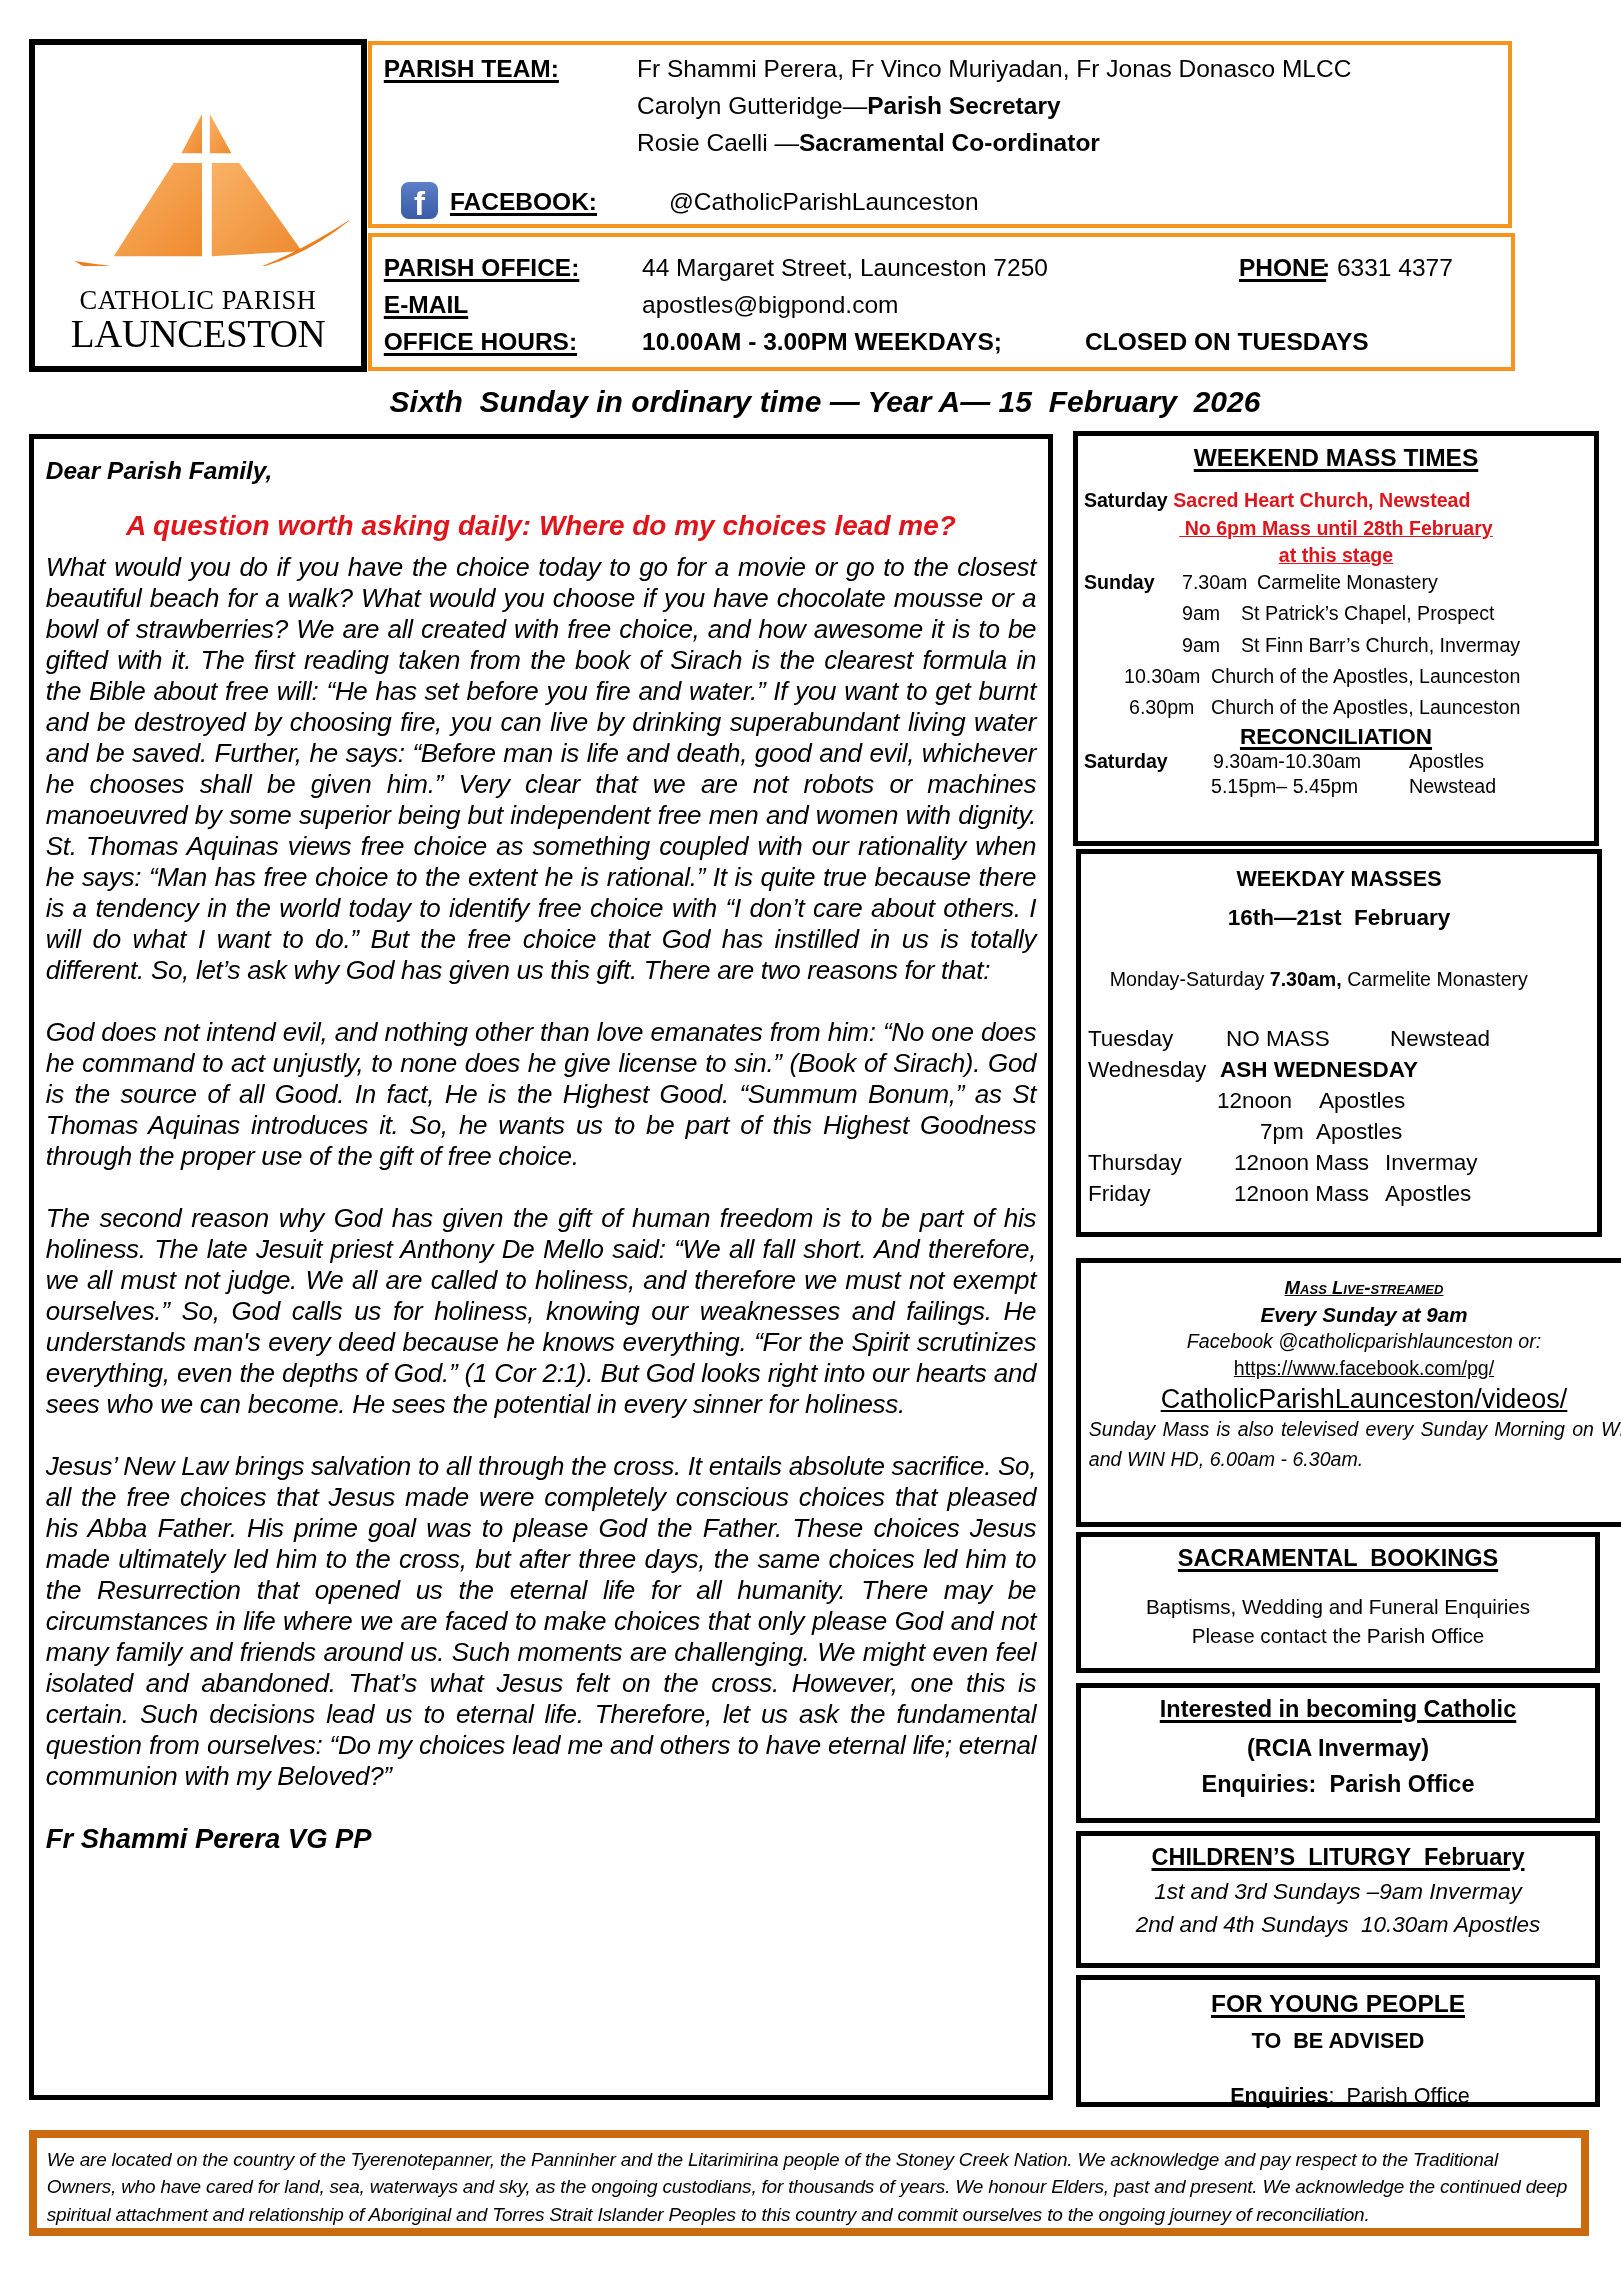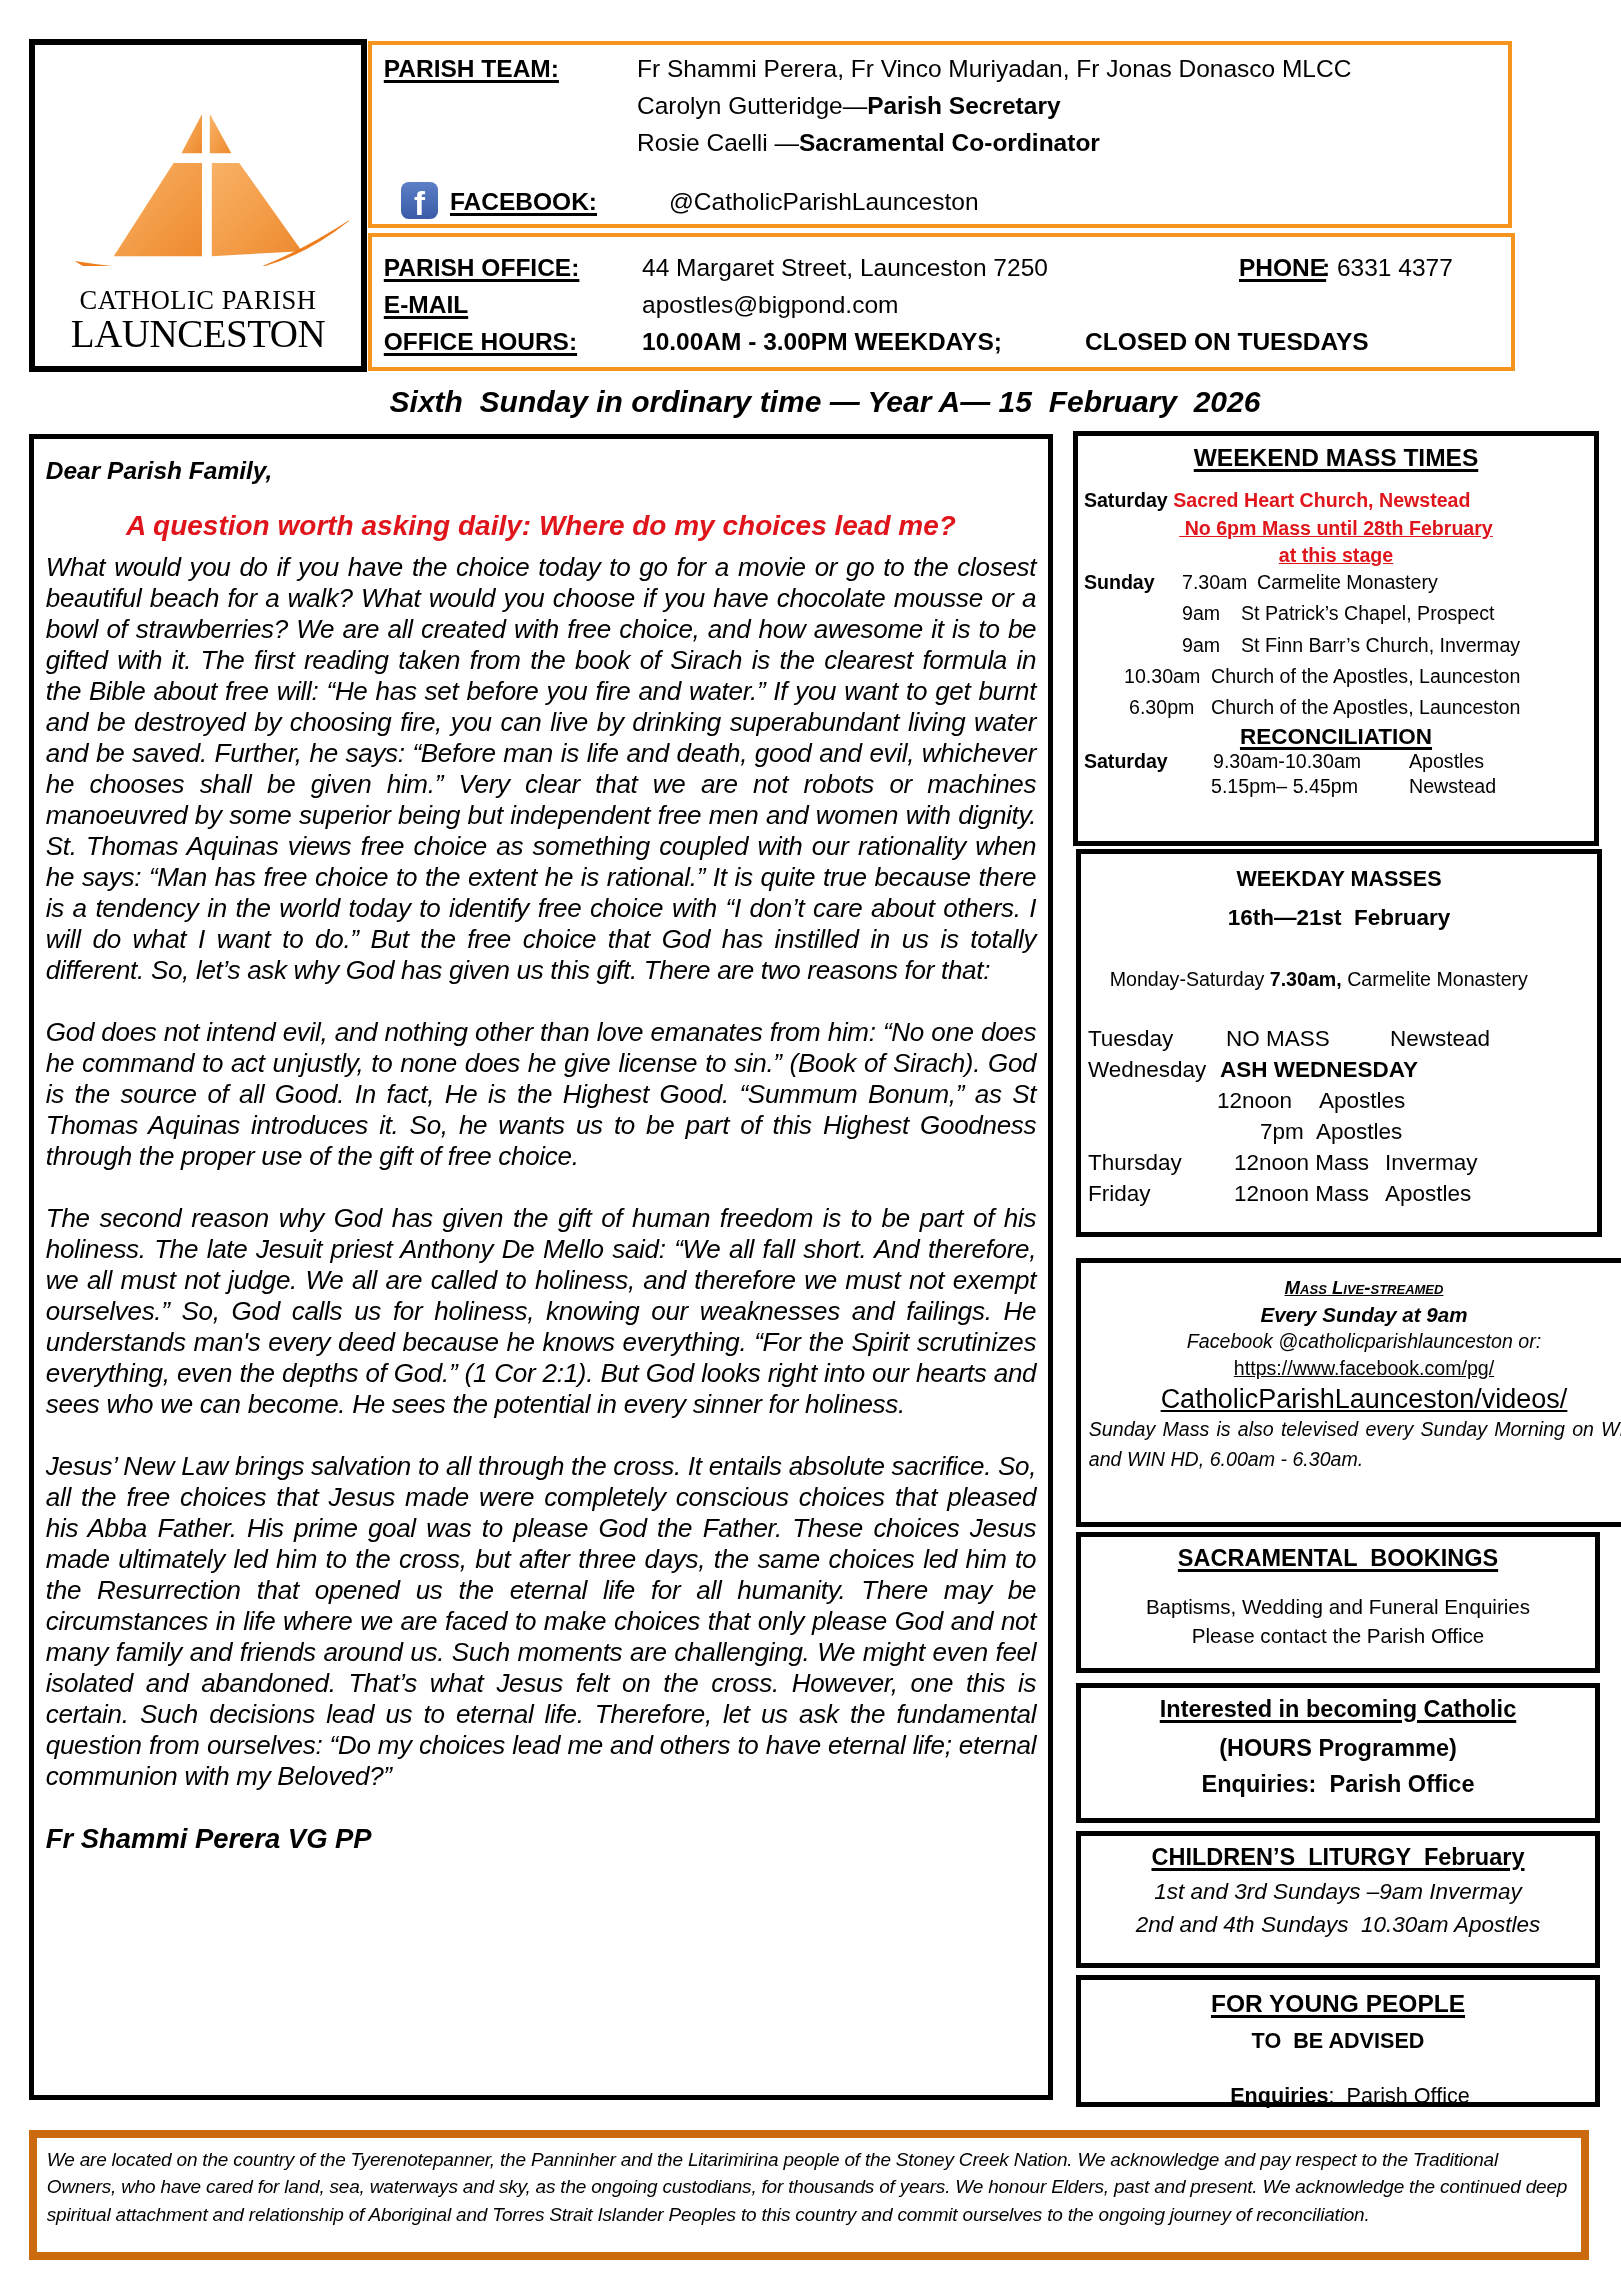--- a/index.html
+++ b/index.html
@@ -42,21 +42,21 @@
 
   #weekend-box { left: 1073px; top: 431px; width: 526px; height: 415px; }
   #weekday-box { left: 1076px; top: 849px; width: 526px; height: 388px; }
   #live-box { left: 1076px; top: 1258px; width: 576px; height: 269px; }
   #sac-box { left: 1076px; top: 1532px; width: 524px; height: 141px; }
   #rcia-box { left: 1076px; top: 1683px; width: 524px; height: 140px; }
   #child-box { left: 1076px; top: 1831px; width: 524px; height: 137px; }
   #young-box { left: 1076px; top: 1975px; width: 524px; height: 132px; }
 
   
-  #ack-box { left: 29px; top: 2130px; width: 1560px; height: 130px; border: 8.8px solid #CC6A10; padding: 7.8px 9.8px; }
+  #ack-box { left: 29px; top: 2130px; width: 1560px; height: 106px; border: 8.8px solid #CC6A10; padding: 7.8px 9.8px; }
   #ack-text { font-size: 19px; font-style: italic; line-height: 27.4px; letter-spacing: -0.2px; }
 </style>
 </head>
 <body>
 
 <div id="logo-box" class="abs">
   <svg id="logo-svg" viewBox="0 0 300 205">
     <defs>
       <linearGradient id="sailg" x1="0" y1="0" x2="1" y2="1">
         <stop offset="0" stop-color="#F9B266"></stop>
@@ -200,21 +200,21 @@
 </div>
 
 <div id="sac-box" class="rbox">
   <div class="ttl-u" style="font-size:23.5px; margin-top:7.8px; white-space:pre;">SACRAMENTAL  BOOKINGS</div>
   <div style="font-size:20.6px; margin-top:23.5px;">Baptisms, Wedding and Funeral Enquiries</div>
   <div style="font-size:20.6px; margin-top:4.9px;">Please contact the Parish Office</div>
 </div>
 
 <div id="rcia-box" class="rbox">
   <div class="ttl-u" style="font-size:23.5px; margin-top:7.8px;">Interested in becoming Catholic</div>
-  <div style="font-size:23.5px; font-weight:bold; margin-top:11.8px;">(HOURS Programme)</div>
+  <div style="font-size:23.5px; font-weight:bold; margin-top:11.8px;">(RCIA Invermay)</div>
   <div style="font-size:23.5px; font-weight:bold; margin-top:9.8px; white-space:pre;">Enquiries:  Parish Office</div>
 </div>
 
 <div id="child-box" class="rbox">
   <div class="ttl-u" style="font-size:23.5px; margin-top:7.8px; white-space:pre;">CHILDREN’S  LITURGY  February</div>
   <div style="font-size:22.5px; font-style:italic; margin-top:7.8px;">1st and 3rd Sundays –9am Invermay</div>
   <div style="font-size:22.5px; font-style:italic; margin-top:7.8px; white-space:pre;">2nd and 4th Sundays  10.30am Apostles</div>
 </div>
 
 <div id="young-box" class="rbox">

